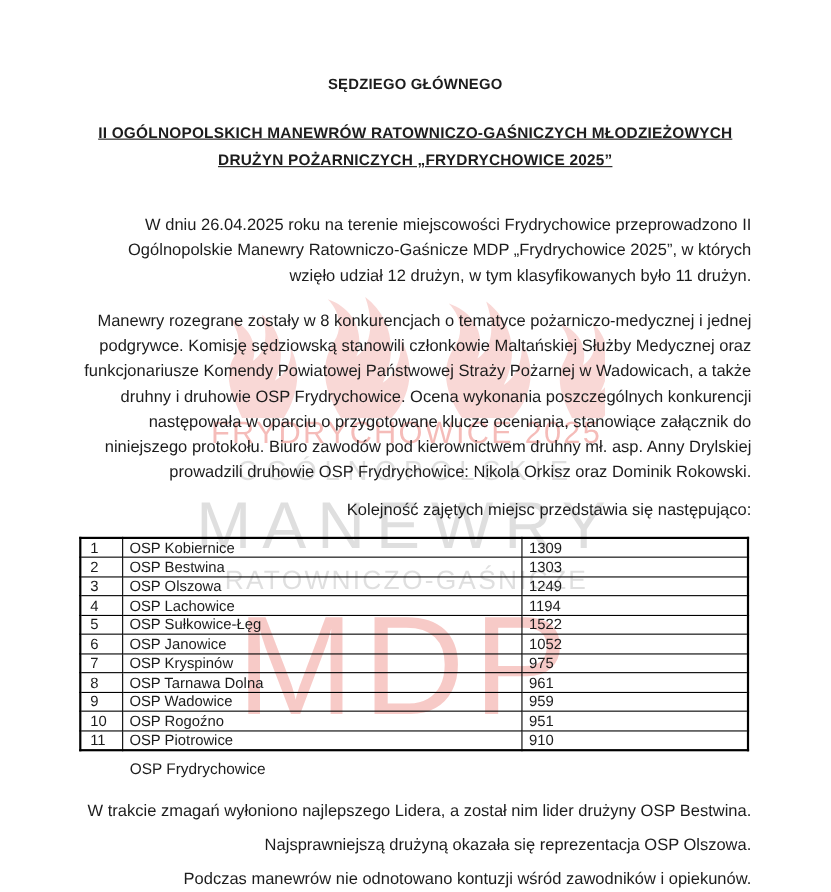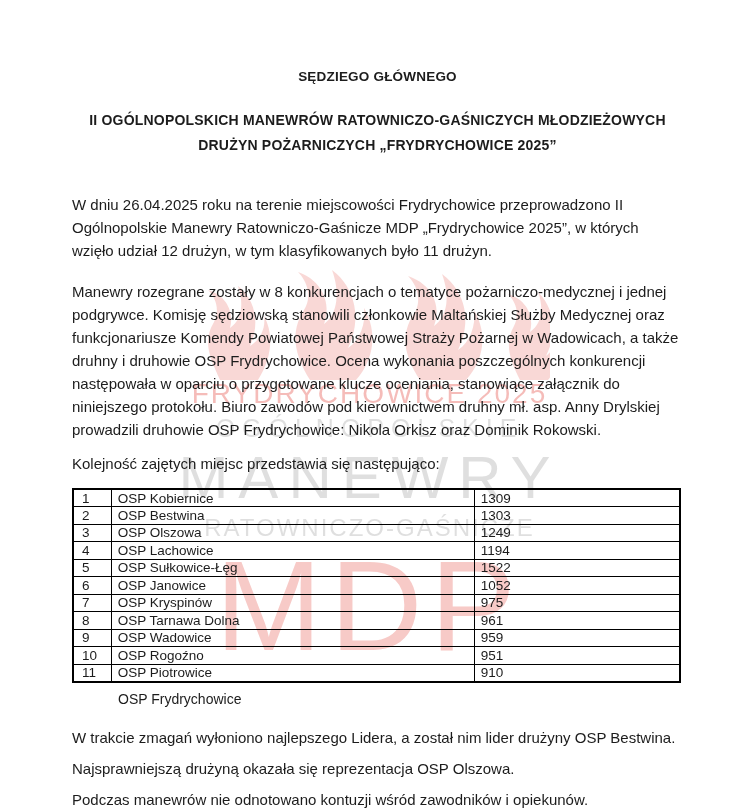--- a/index.html
+++ b/index.html
@@ -78,25 +78,26 @@
     letter-spacing: 0.2px;
   }
   .h2 { margin-top: 24px; }
   .h3 {
     margin-top: 24px;
     font-size: 14px;
     line-height: 25px;
     width: 588px;
     margin-left: auto;
     margin-right: auto;
+    text-decoration: underline;
   }
   .para {
     font-size: 15px;
     line-height: 23px;
-    text-align: left;
+    text-align: right;
   }
   .p1 { margin-top: 35px; }
   .p2 { margin-top: 18px; }
   .table-intro { margin-top: 11px; }
 
   table.results {
     margin-top: 13px;
     width: 609px;
     border-collapse: collapse;
     border: 2px solid #000;

